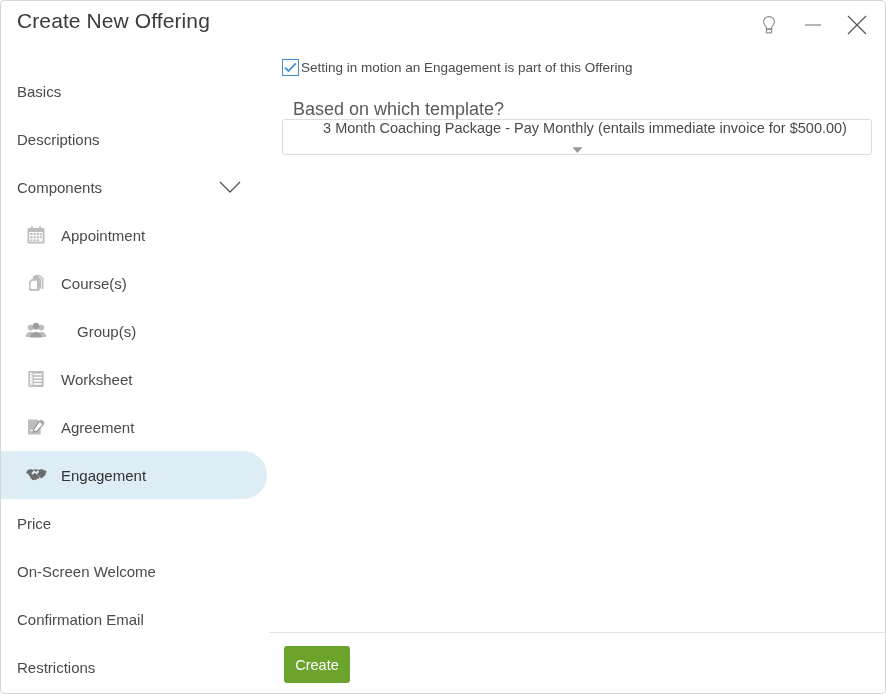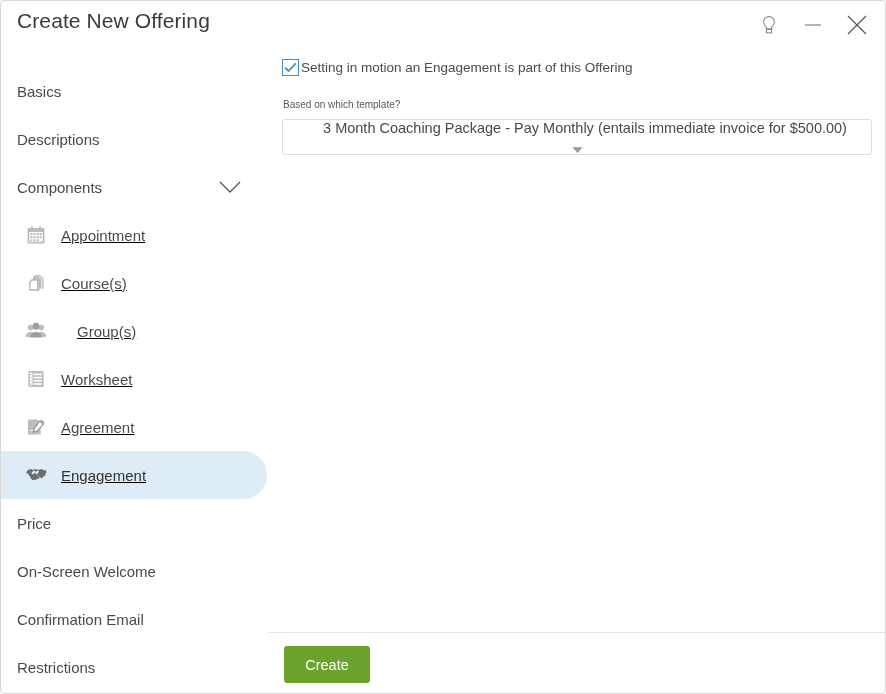--- a/index.html
+++ b/index.html
@@ -82,21 +82,20 @@
   .nav-item .nav-label {
     font-size: 15px;
     color: #4a4a4a;
     white-space: nowrap;
   }
   .nav-top {
     padding-left: 16px;
   }
   .nav-sub {
     padding-left: 24px;
-    text-decoration: underline;
   }
   .nav-sub .nav-label {
     font-size: 15px;
     color: #4a4a4a;
     margin-left: 14px;
   }
   .nav-item.selected {
     background: #ddecf5;
     border-top-right-radius: 24px;
     border-bottom-right-radius: 24px;
@@ -152,23 +151,23 @@
   }
   .check-label {
     margin-left: 2px;
     font-size: 13.5px;
     color: #4b4b4b;
     white-space: nowrap;
   }
 
   .field-label {
     position: absolute;
-    left: 16px;
+    left: 26px;
     top: 50px;
-    font-size: 10px;
+    font-size: 18px;
     color: #5a5a5a;
     white-space: nowrap;
   }
   .select-box {
     position: absolute;
     left: 15px;
     top: 70px;
     width: 590px;
     height: 36px;
     box-sizing: border-box;
@@ -202,21 +201,21 @@
     left: 268px;
     top: 631px;
     width: 618px;
     height: 1px;
     background: #e3e3e3;
   }
   .create-btn {
     position: absolute;
     left: 283px;
     top: 645px;
-    width: 86px;
+    width: 66px;
     height: 37px;
     background: #6ba32d;
     border: none;
     border-radius: 3px;
     color: #ffffff;
     font-size: 14.5px;
     font-family: "Liberation Sans", sans-serif;
     cursor: default;
     padding: 0;
   }

